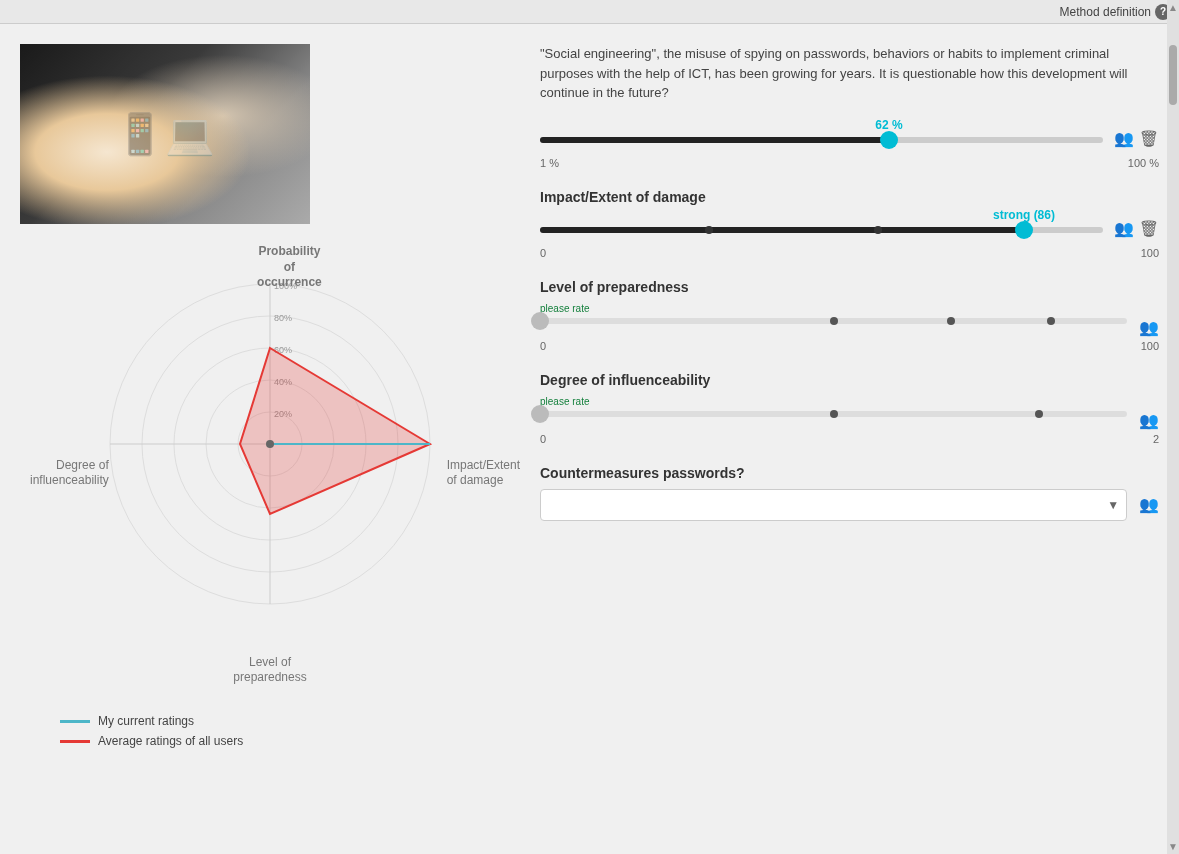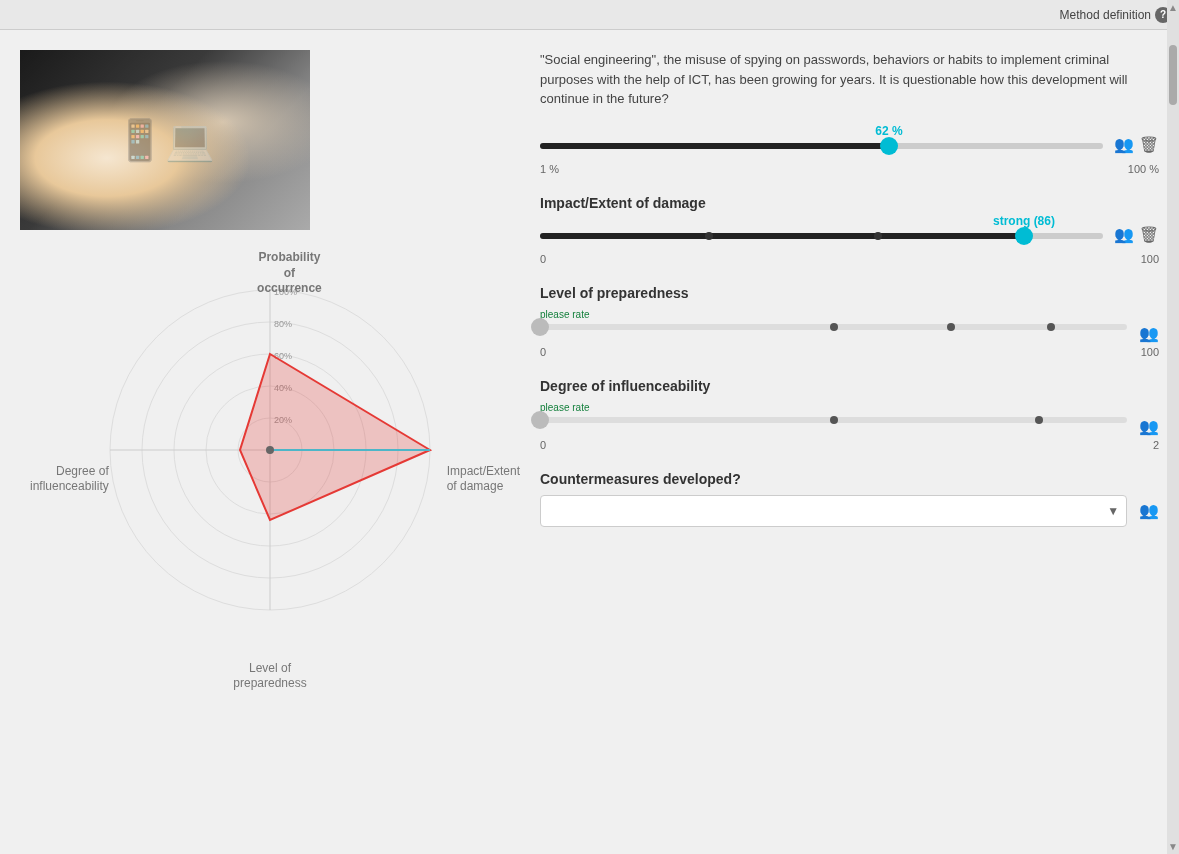--- a/index.html
+++ b/index.html
@@ -8,21 +8,21 @@
       font-size: 13px;
       background: #f0f0f0;
       color: #333;
       width: 1179px;
       min-height: 854px;
       overflow-x: hidden;
     }
     .top-bar {
       background: #e8e8e8;
       border-bottom: 1px solid #ccc;
-      height: 30px;
+      height: 24px;
       display: flex;
       align-items: center;
       justify-content: flex-end;
       padding-right: 8px;
       font-size: 12px;
       color: #444;
     }
     .top-bar-text {
       display: flex;
       align-items: center;
@@ -307,20 +307,30 @@
         <div class="radar-label label-bottom" style="bottom:18px;left:50%;transform:translateX(-50%);text-align:center;">
           <span style="white-space:pre-line;">Level of
 preparedness</span>
         </div>
         <div class="radar-label label-left" style="left:0px;top:52%;transform:translateY(-50%);">
           <span style="white-space:pre-line;">Degree of
 influenceability</span>
         </div>
       </div>
 
+      <div class="legend-area">
+        <div class="legend-item">
+          <div class="legend-line" style="background:#4db6c8;"></div>
+          <span>My current ratings</span>
+        </div>
+        <div class="legend-item">
+          <div class="legend-line" style="background:#e53935;"></div>
+          <span>Average ratings of all users</span>
+        </div>
+      </div>
     </div>
 
     <div class="right-panel">
       <div class="section-desc">"Social engineering", the misuse of spying on passwords, behaviors or habits to implement criminal purposes with the help of ICT, has been growing for years. It is questionable how this development will continue in the future?</div>
 
       <div class="control-section">
         <div style="display:flex;align-items:center;gap:8px;">
           <div style="flex:1;position:relative;height:32px;">
             <div style="position:absolute;top:50%;left:62%;transform:translateY(-150%) translateX(-50%);">
               <span style="font-size:12px;font-weight:bold;color:#00bcd4;">62 %</span>
@@ -406,21 +416,21 @@
             <span class="action-icon">👥</span>
           </div>
         </div>
         <div class="slider-range-labels">
           <span>0</span>
           <span>2</span>
         </div>
       </div>
 
       <div class="control-section">
-        <div class="control-label">Countermeasures developed?</div>
+        <div class="control-label">Countermeasures passwords?</div>
         <div style="display:flex;align-items:center;gap:8px;">
           <div class="dropdown-wrapper">
             <select class="dropdown-select">
               <option value=""></option>
             </select>
             <span class="dropdown-arrow">▼</span>
           </div>
           <div class="action-icons">
             <span class="action-icon">👥</span>
           </div>

